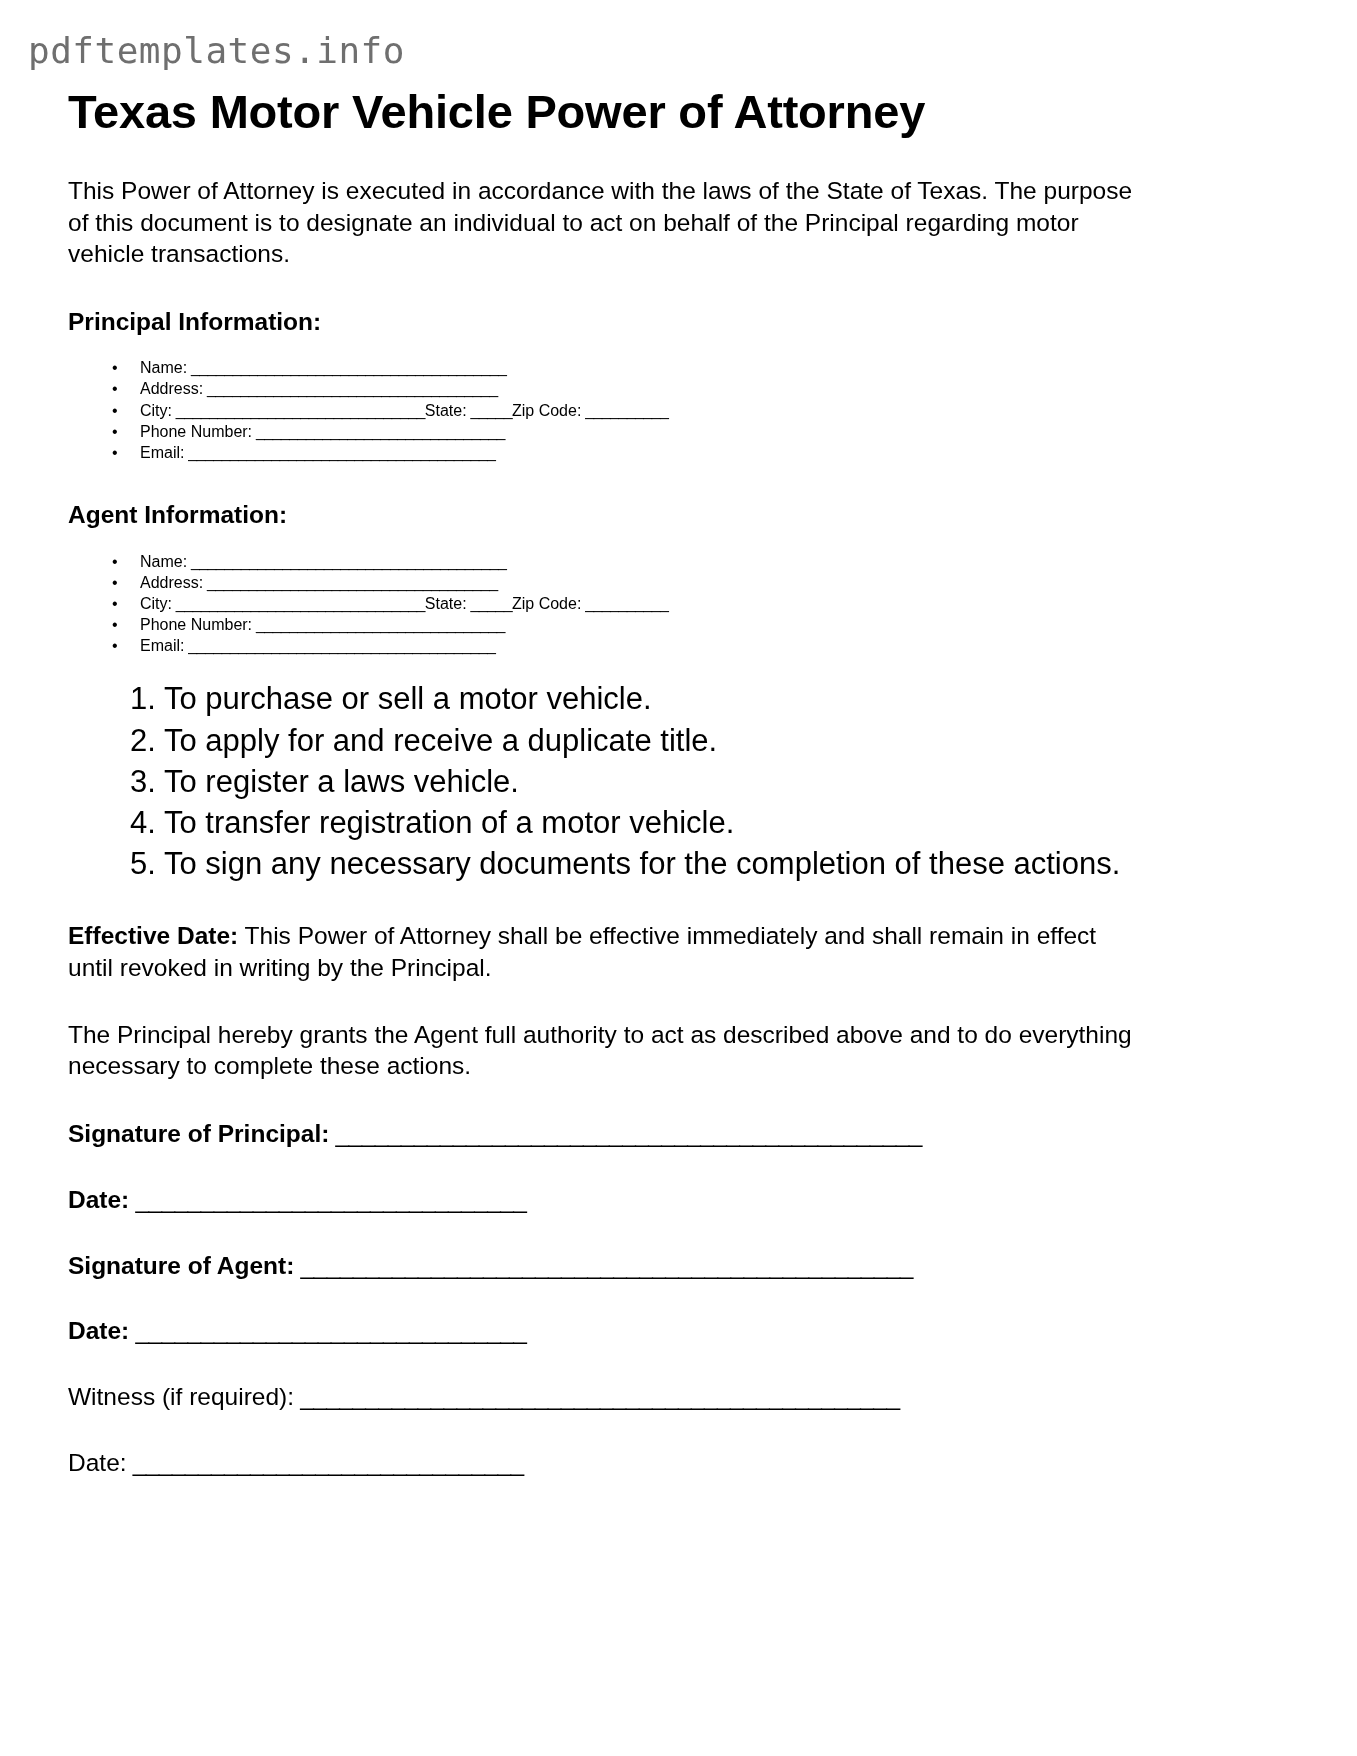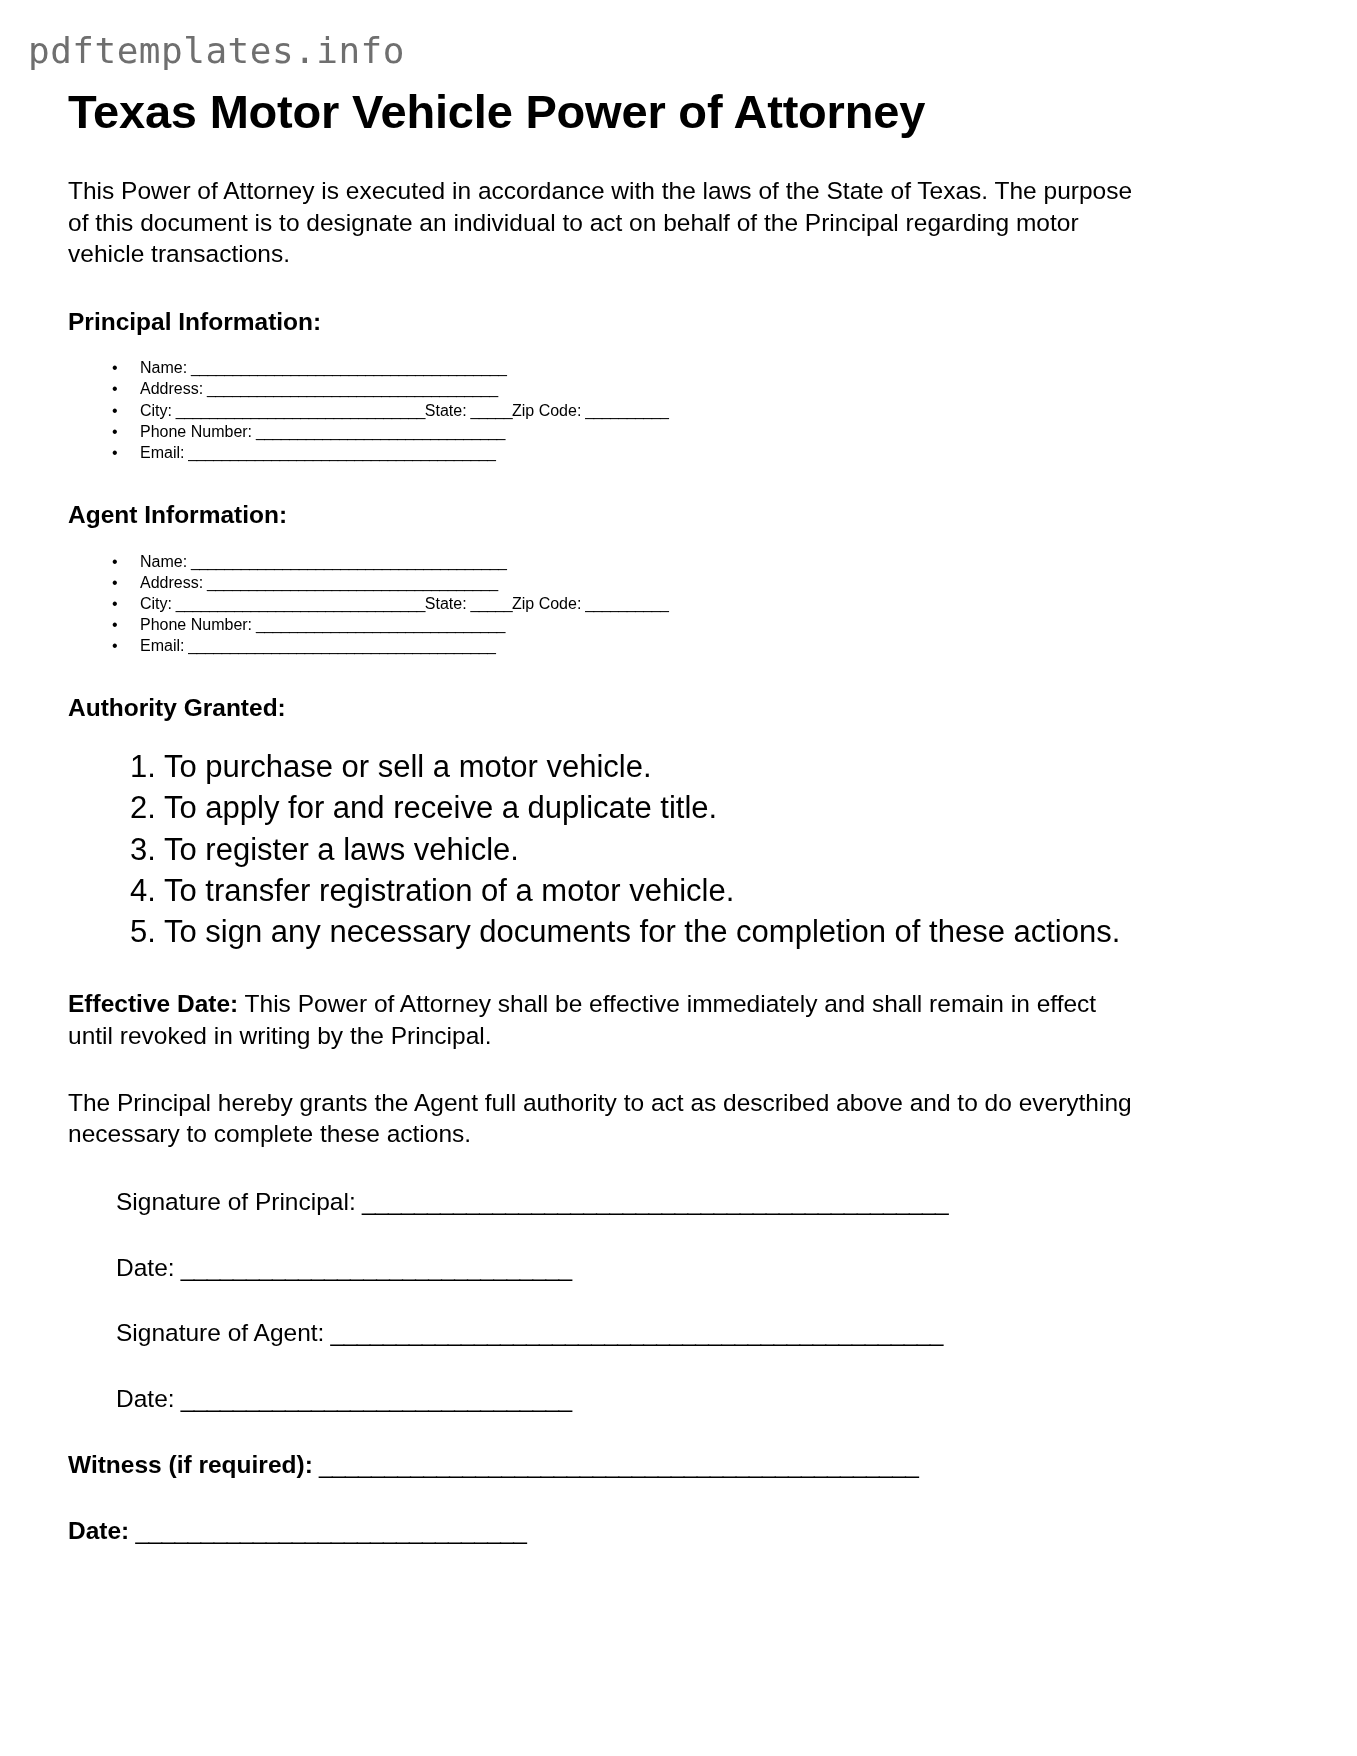--- a/index.html
+++ b/index.html
@@ -99,25 +99,24 @@
   .sigblock {
     margin-top: 36px;
   }
   .sigline {
     font-size: 24.5px;
     line-height: 1.3;
     margin-top: 34px;
     white-space: nowrap;
   }
   .sigline .lbl-bold {
-    font-weight: normal;
-    margin-left: 48px;
+    font-weight: bold;
   }
   .sigline .lbl-plain {
-    font-weight: bold;
+    font-weight: normal;
     text-align: right;
   }
   .effective b {
     font-weight: bold;
   }
 </style>
 </head>
 <body>
 
 <div class="page">
@@ -143,21 +142,20 @@
     <h2 class="section">Agent Information:</h2>
 
     <ul class="fields">
       <li><span>Name:</span><span class="blank"> ______________________________________</span></li>
       <li><span>Address:</span><span class="blank"> ___________________________________</span></li>
       <li><span>City:</span><span class="blank"> ______________________________</span><span>State:</span><span class="blank"> _____</span><span>Zip Code:</span><span class="blank"> __________</span></li>
       <li><span>Phone Number:</span><span class="blank"> ______________________________</span></li>
       <li><span>Email:</span><span class="blank"> _____________________________________</span></li>
     </ul>
 
-    <h2 class="section">Authority Granted:</h2>
 
     <ol class="authority">
       <li>To purchase or sell a motor vehicle.</li>
       <li>To apply for and receive a duplicate title.</li>
       <li>To register a laws vehicle.</li>
       <li>To transfer registration of a motor vehicle.</li>
       <li>To sign any necessary documents for the completion of these actions.</li>
     </ol>
 
     <p class="para effective"><b>Effective Date:</b><span> This Power of Attorney shall be effective immediately and shall remain in effect until revoked in writing by the Principal.</span></p>

